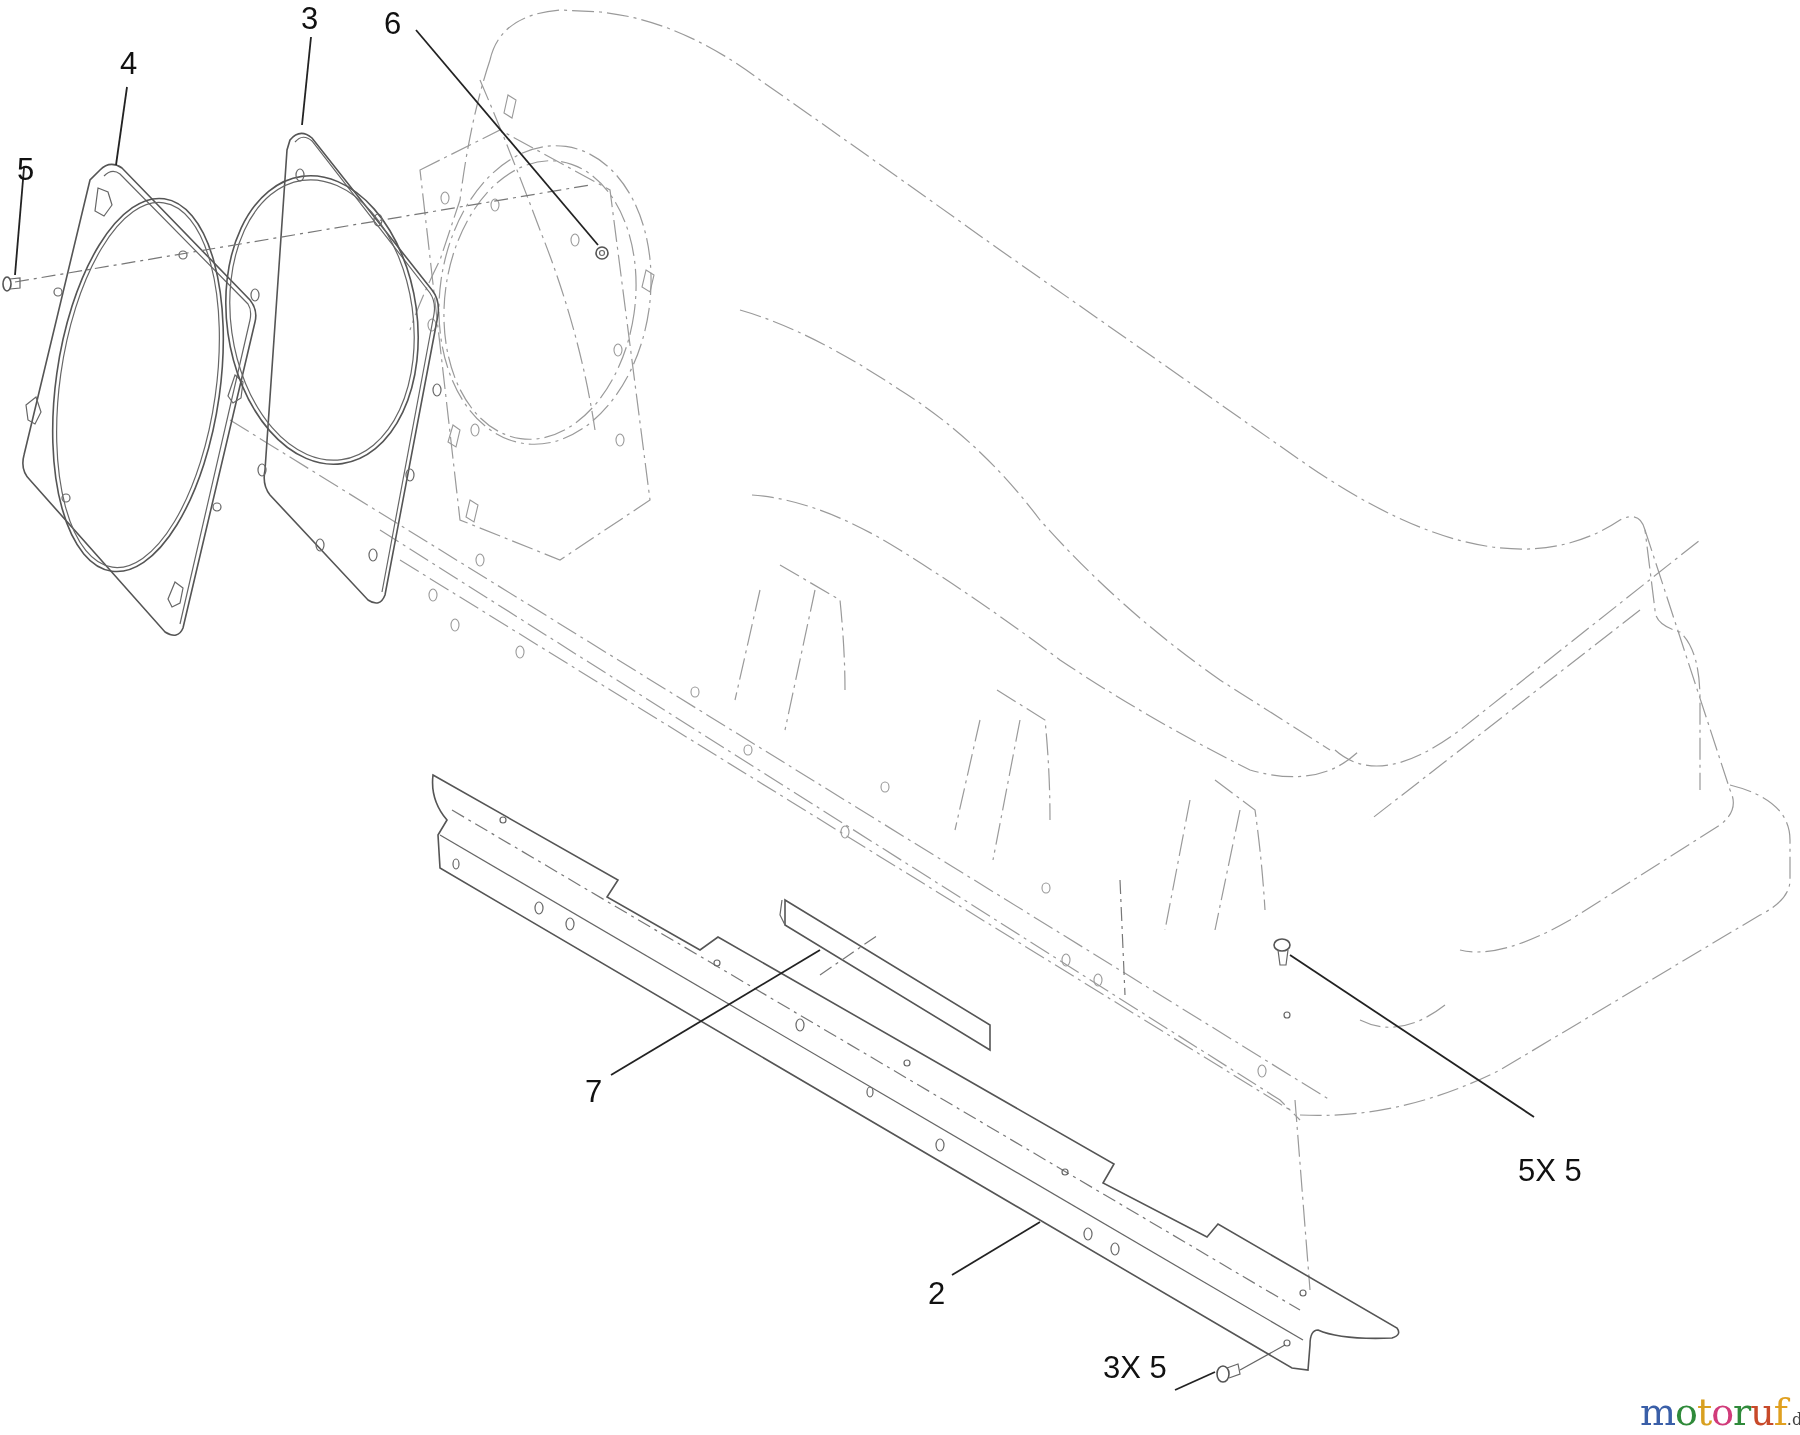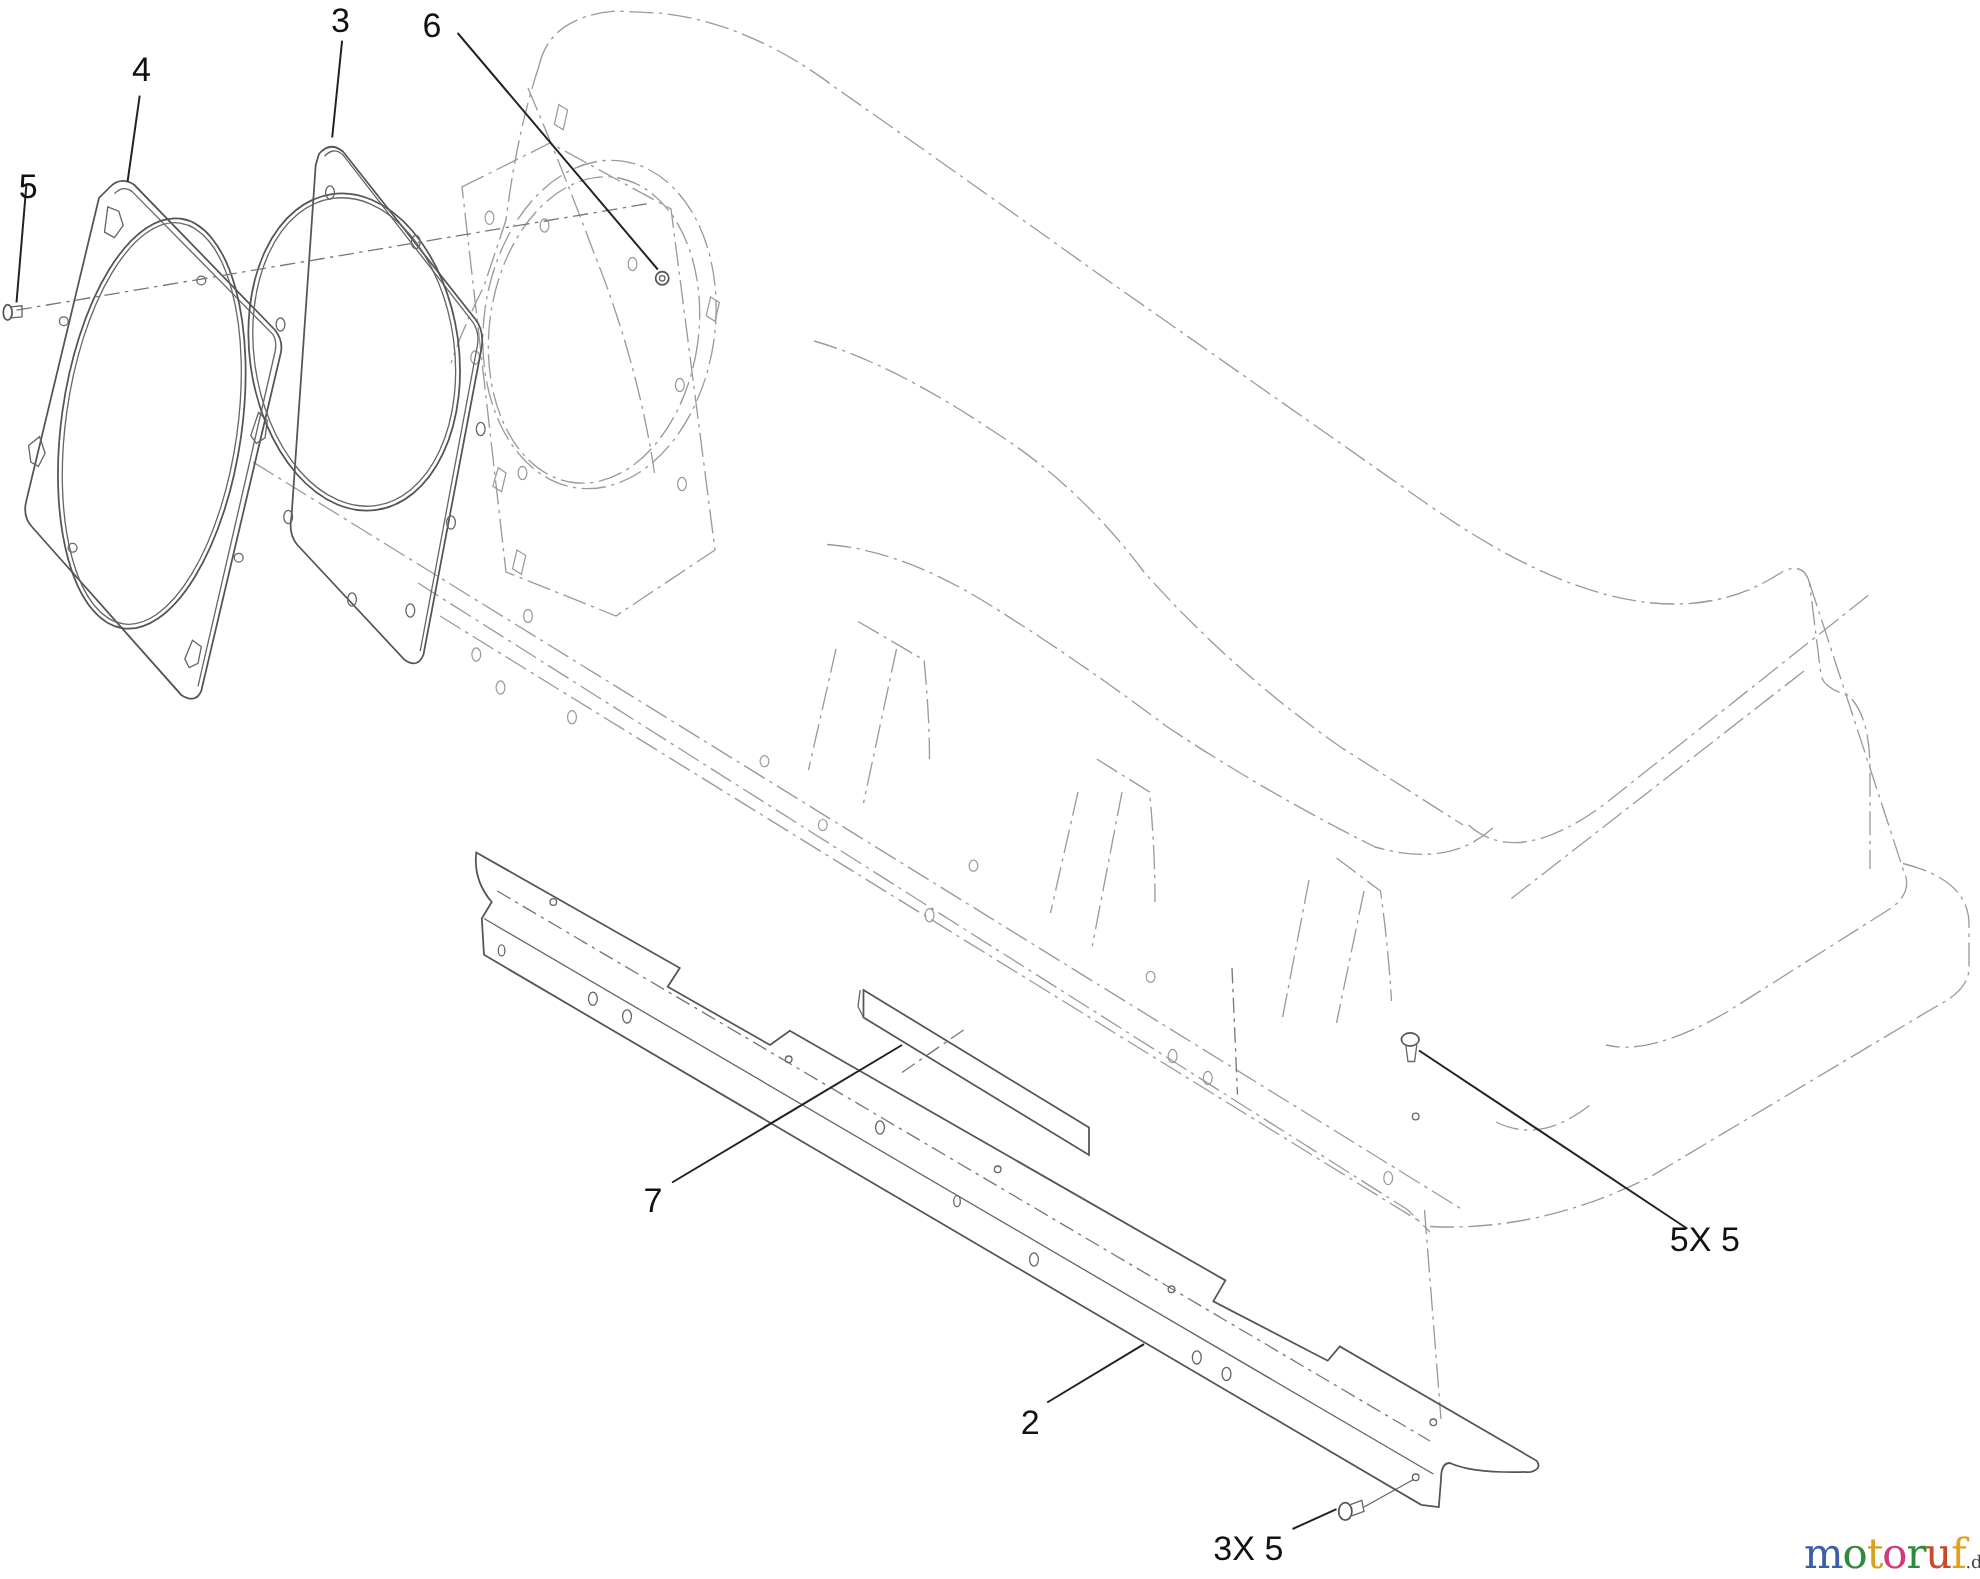--- a/index.html
+++ b/index.html
@@ -172,18 +172,18 @@
     <path class="leader" d="M1175 1390 L1215 1372"></path>
   </g>
 </svg>
 
 <div class="callout" style="left:17px; top:154px;">5</div>
 <div class="callout" style="left:120px; top:48px;">4</div>
 <div class="callout" style="left:301px; top:3px;">3</div>
 <div class="callout" style="left:384px; top:8px;">6</div>
 <div class="callout" style="left:585px; top:1076px;">7</div>
 <div class="callout" style="left:928px; top:1278px;">2</div>
-<div class="callout" style="left:1518px; top:1111px;">5X 5</div>
-<div class="callout" style="left:1103px; top:1352px;margin-top:40px;">3X 5</div>
+<div class="callout" style="left:1518px; top:1155px;">5X 5</div>
+<div class="callout" style="left:1103px; top:1352px;">3X 5</div>
 
 <div class="watermark">
   <span style="color:#3a5fa8">m</span><span style="color:#2f8a3a">o</span><span style="color:#d8a020">t</span><span style="color:#d13b7a">o</span><span style="color:#2f8a3a">r</span><span style="color:#c84a2a">u</span><span style="color:#e0a020">f</span><span class="de">.de</span>
 </div>
 
 </body></html>

